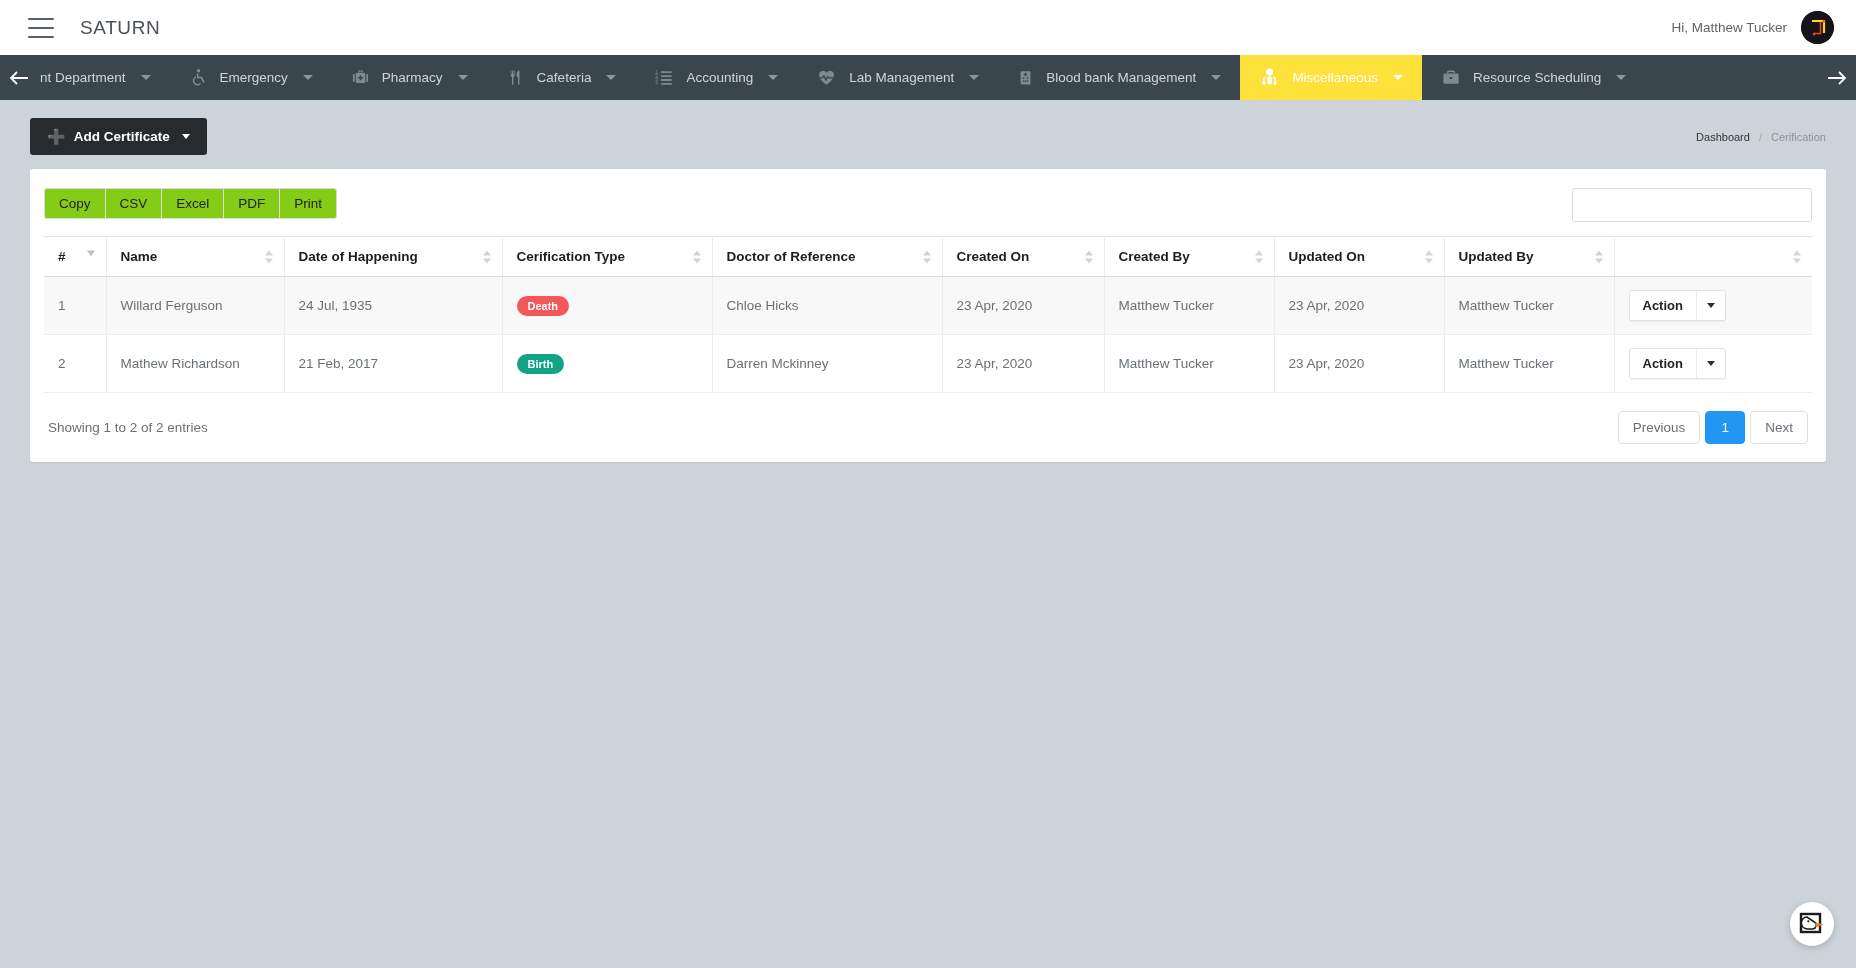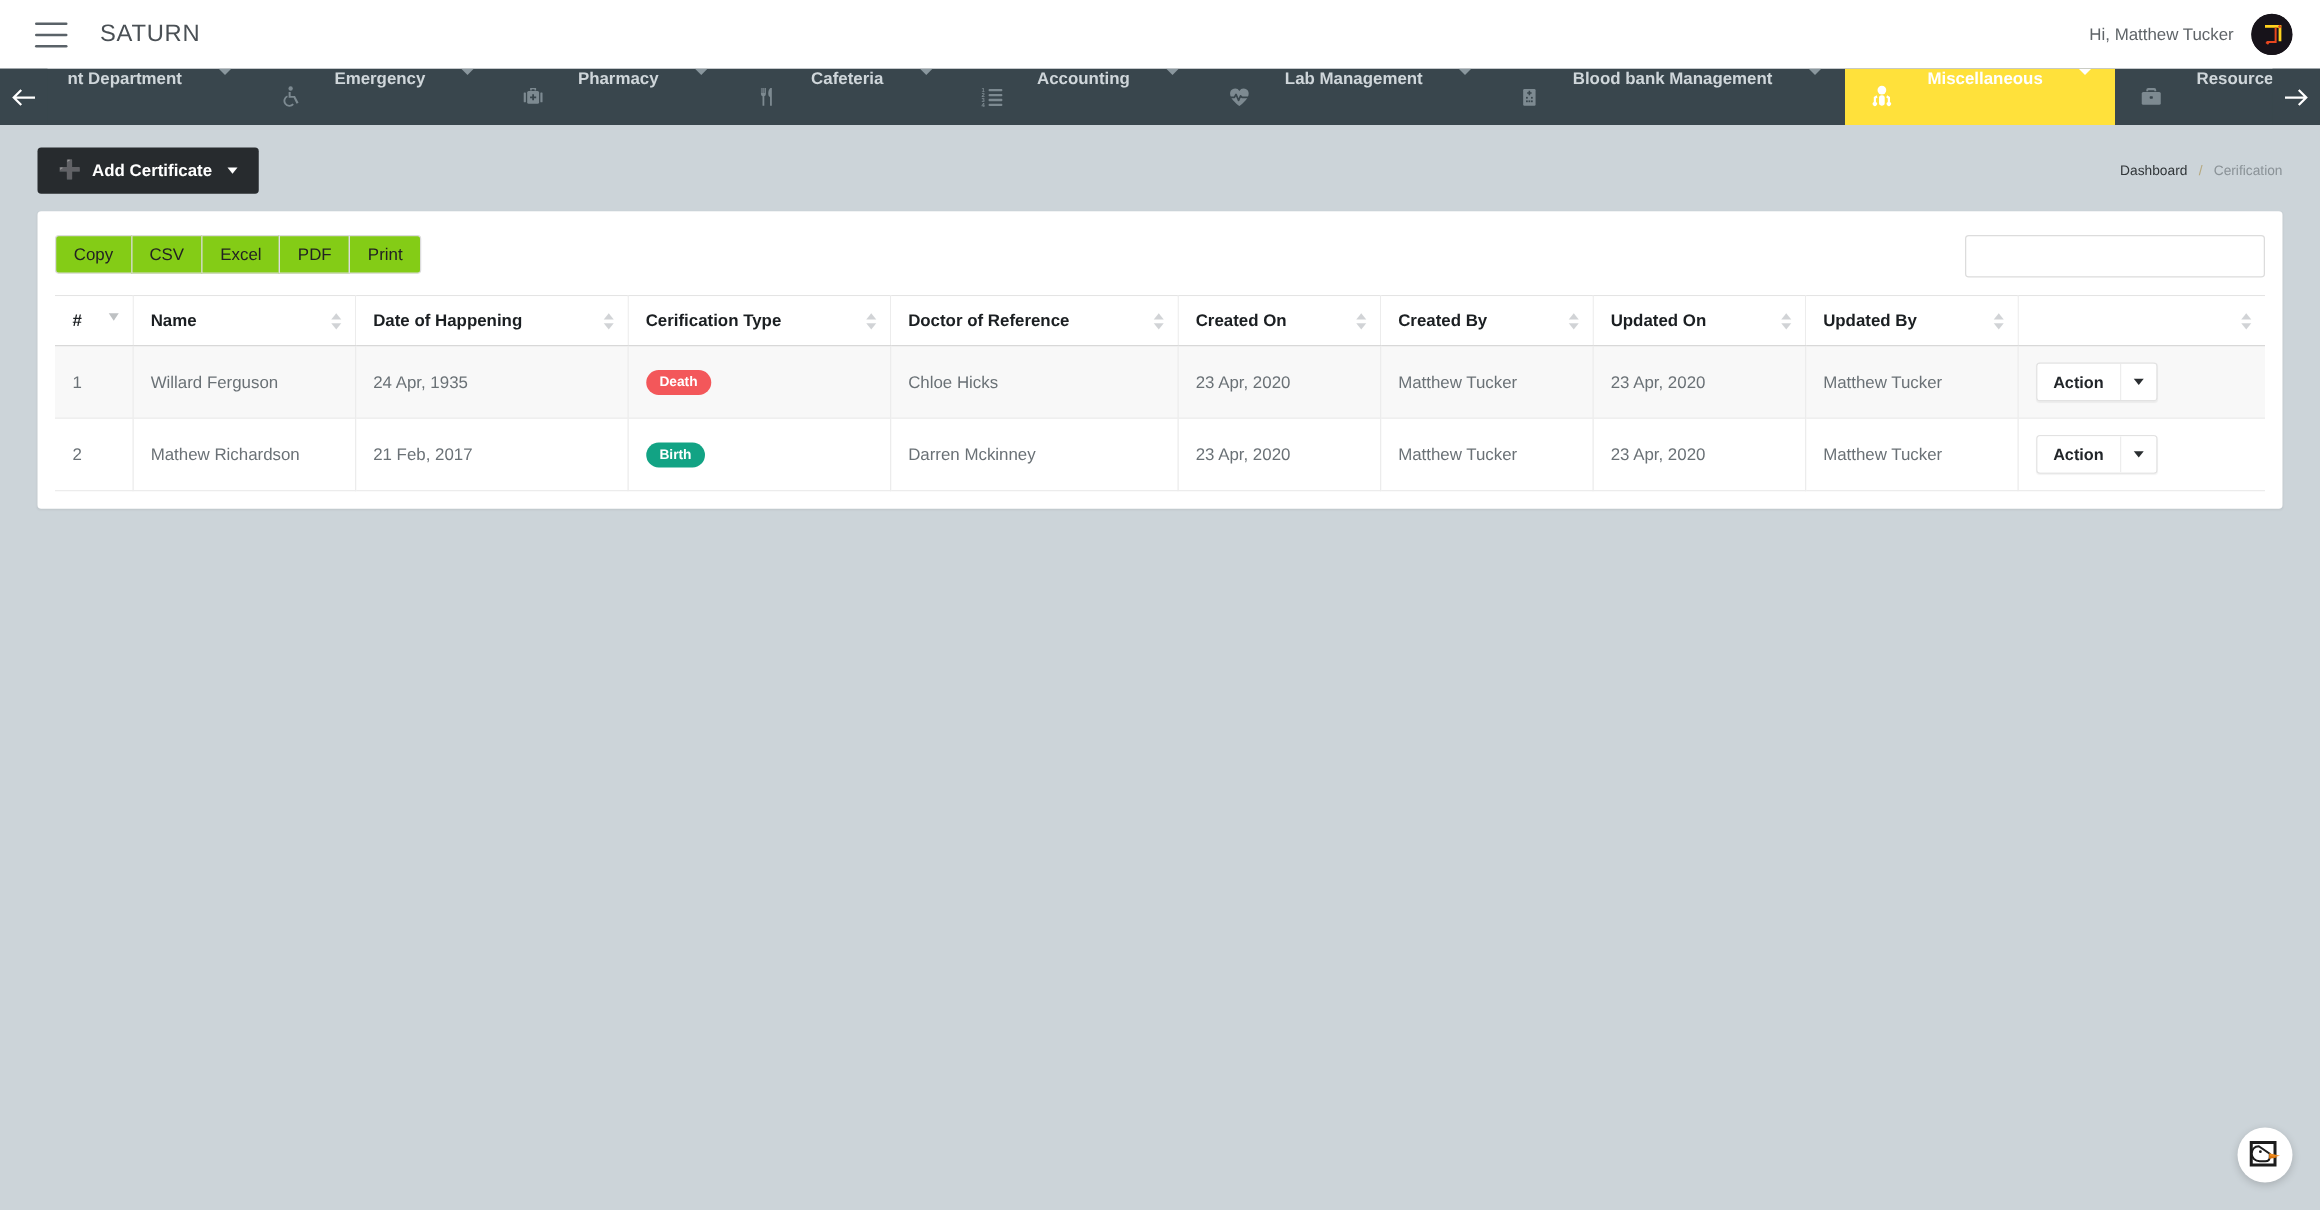--- a/index.html
+++ b/index.html
@@ -79,27 +79,28 @@
     z-index: 3;
   }
   .nav-scroll {
     flex: 1;
     display: flex;
     align-items: stretch;
     overflow: hidden;
   }
   .nav-item {
     display: flex;
-    gap: 26px;
+    align-items: center;
+    gap: 12px;
     padding: 0 19px;
     color: #cfd6da;
     white-space: nowrap;
     cursor: pointer;
     position: relative;
-    font-weight: 700;
+    font-weight: 400;
   }
   .nav-item.first { padding-left: 0; margin-left: -10px; }
   .nav-item .nico { display: flex; align-items: center; opacity: .82; }
   .nav-item .caret {
     width: 0; height: 0;
     border-left: 5px solid transparent;
     border-right: 5px solid transparent;
     border-top: 5px solid #8a979e;
     margin-left: 3px;
   }
@@ -576,21 +577,21 @@
                 <i class="up"></i>
                 <i class="dn"></i>
               </span>
           </th>
         </tr>
       </thead>
       <tbody>
         <tr class="odd">
           <td>1</td>
           <td>Willard Ferguson</td>
-          <td>24 Apr, 1935</td>
+          <td>24 Jul, 1935</td>
           <td>
             <span class="badge death">Death</span>
           </td>
           <td>Chloe Hicks</td>
           <td>23 Apr, 2020</td>
           <td>Matthew Tucker</td>
           <td>23 Apr, 2020</td>
           <td>Matthew Tucker</td>
           <td>
             <span class="action-btn">
@@ -618,20 +619,28 @@
               <span class="lbl">Action</span>
               <span class="split">
                 <span class="caret"></span>
               </span>
             </span>
           </td>
         </tr>
       </tbody>
     </table>
 
+    <div class="card-bottom">
+      <div class="entries-info">Showing 1 to 2 of 2 entries</div>
+      <div class="pager">
+        <div class="pg">Previous</div>
+        <div class="pg cur">1</div>
+        <div class="pg">Next</div>
+      </div>
+    </div>
 
   </div>
 </div>
 
 <div class="fab">
   <svg width="28" height="26" viewBox="0 0 28 26">
     <rect x="3" y="3" width="19" height="18" fill="none" stroke="#1c1c1c" stroke-width="2.4"></rect>
     <path d="M9 6c-3.4 0-5.6 2.6-5.6 6 0 3.4 2.6 6 6.4 6h4.4c2.2 0 3.6-1.2 3.6-3.4V12z" fill="#ffffff" stroke="#1c1c1c" stroke-width="1.6"></path>
     <circle cx="10.3" cy="10.3" r="1.1" fill="#1c1c1c"></circle>
     <path d="M17.4 11.6 26 13.6 17.4 15.6z" fill="#f08b1d"></path>

